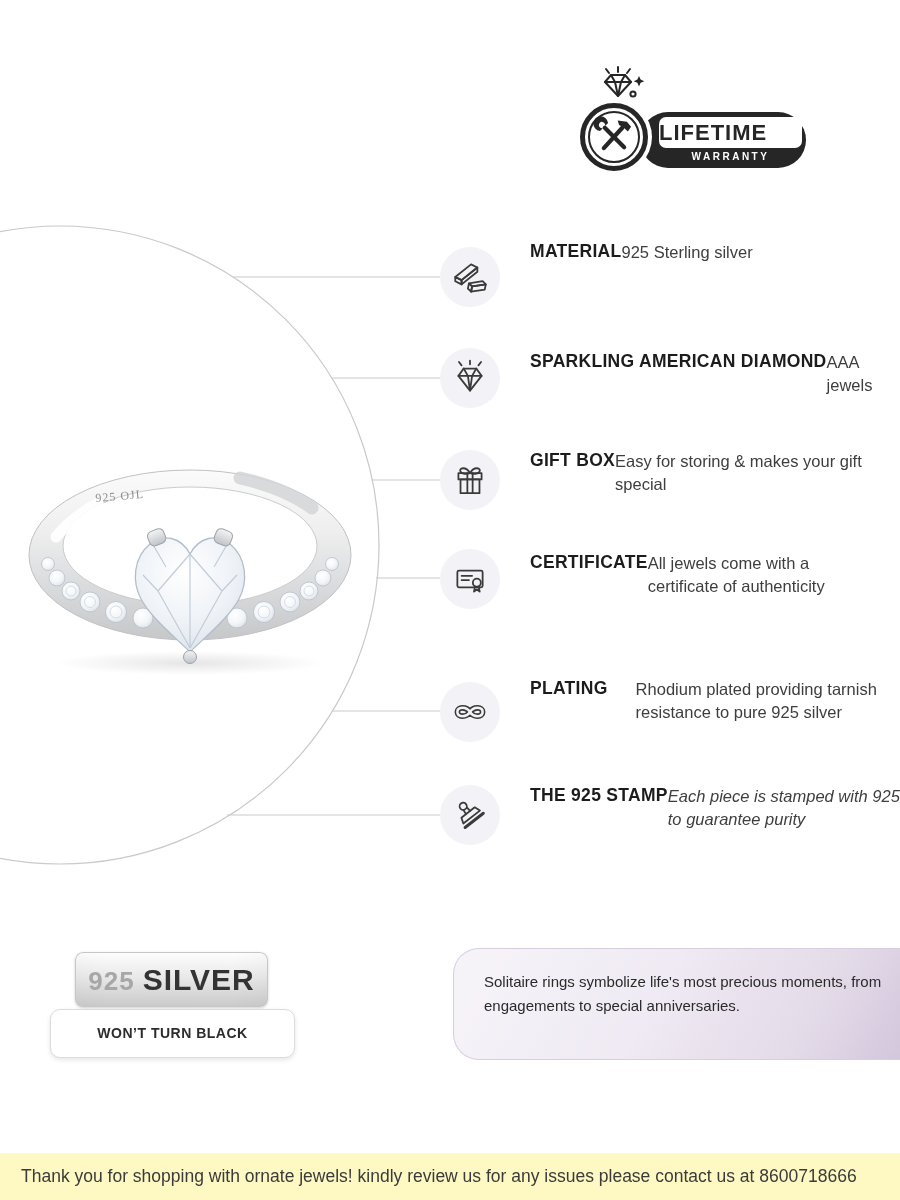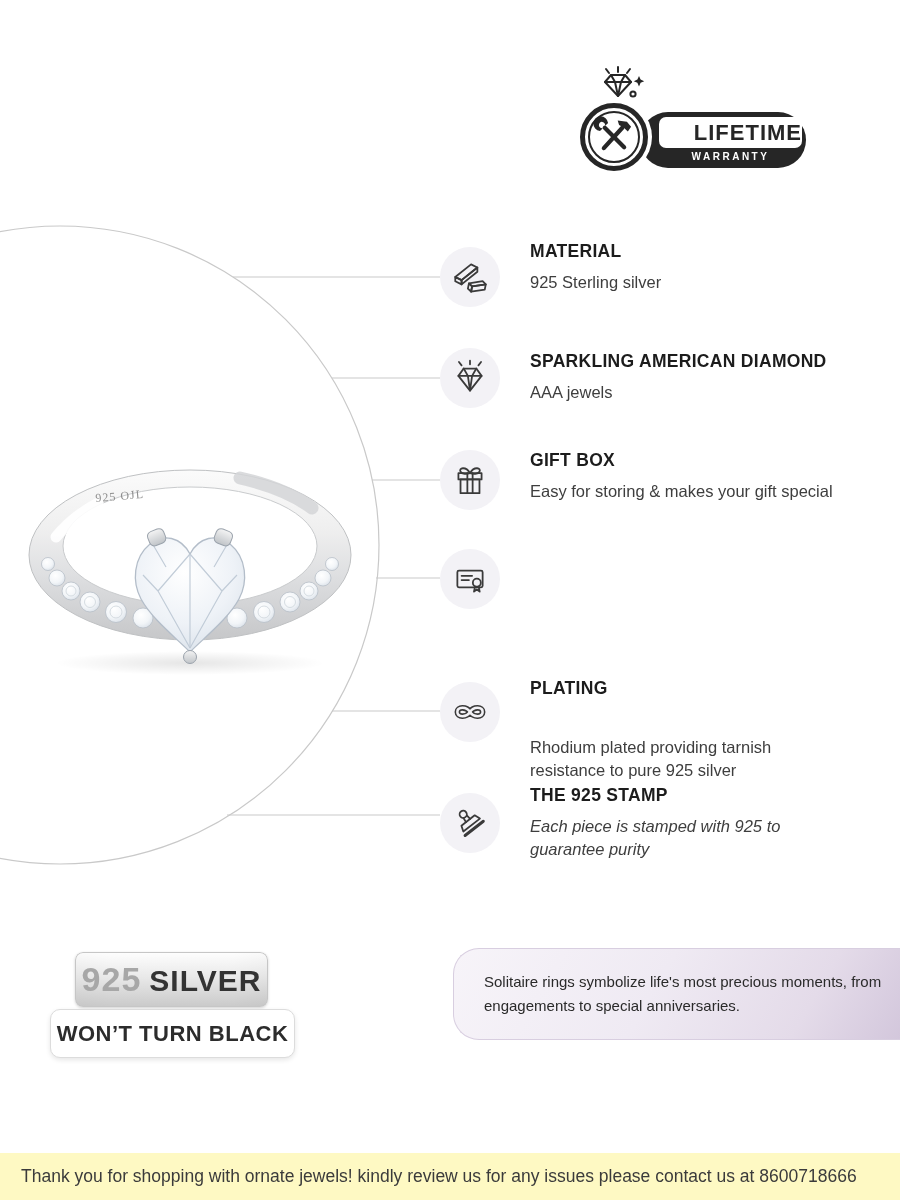--- a/index.html
+++ b/index.html
@@ -6,52 +6,52 @@
   .canvas{position:relative;width:900px;height:1200px;background:#ffffff;overflow:hidden;
           font-family:"Liberation Sans","DejaVu Sans",sans-serif;}
   .abs{position:absolute;}
 
   
   svg.diagram{left:0;top:0;}
 
   
   .wb-pill{left:640px;top:112px;width:166px;height:56px;background:#262626;border-radius:28px;z-index:1;}
   .wb-white{left:659px;top:117px;width:143px;height:31px;background:#ffffff;border-radius:7px;z-index:2;
-            text-align:right;line-height:31px;font-size:22px;font-weight:800;color:#262626;letter-spacing:1px;}
+            text-align:left;line-height:31px;font-size:22px;font-weight:800;color:#262626;letter-spacing:1px;}
   .wb-warranty{left:659px;top:148px;width:143px;z-index:2;text-align:center;
             font-size:10px;font-weight:700;color:#ffffff;letter-spacing:2.5px;line-height:18px;}
   .wb-circle{left:580px;top:103px;width:58px;height:58px;border:5px solid #262626;border-radius:50%;
              background:#ffffff;box-shadow:0 0 0 4px #ffffff;z-index:3;}
   .wb-inner{position:absolute;inset:3px;border:2px solid #262626;border-radius:50%;}
   .wb-tools{position:absolute;inset:5px;}
   .wb-diamond{left:588px;top:64px;z-index:4;}
 
   
   .feature{left:440px;display:flex;gap:30px;align-items:flex-start;}
   .ficon{width:60px;height:60px;border-radius:50%;background:#f3f2f6;flex:0 0 60px;
          display:flex;align-items:center;justify-content:center;}
-  .ftext{display:flex;flex-direction:column;}
+  .ftext{display:flex;flex-direction:row;}
   .ftitle{font-size:17.5px;font-weight:700;color:#1c1c1c;letter-spacing:.3px;margin:0 0 9px 0;white-space:nowrap;}
   .fdesc{font-size:16.5px;color:#3e3e3e;line-height:23px;}
   .ic{stroke:#3a3a3a;stroke-width:1.7;fill:none;stroke-linejoin:round;stroke-linecap:round;}
 
   
   .plate{left:75px;top:952px;width:193px;height:55px;border-radius:8px;
          background:linear-gradient(180deg,rgba(255,255,255,.92) 0%,rgba(232,232,232,.9) 45%,rgba(198,198,198,.92) 100%),
                     linear-gradient(90deg,#c9c9c9 0%,#f2f2f2 18%,#f4f4f4 82%,#c2c2c2 100%);
          box-shadow:inset 0 0 0 1px #c6c6c6,0 1px 3px rgba(0,0,0,.18);
          text-align:center;line-height:55px;white-space:nowrap;}
-  .plate .p925{font-size:34px;font-weight:700;color:#a7a7a7;letter-spacing:1px;}
+  .plate .p925{font-size:26px;font-weight:700;color:#a7a7a7;letter-spacing:1px;}
   .plate .psilver{font-size:30px;font-weight:700;color:#333333;letter-spacing:1px;margin-left:8px;}
   .wtb{left:50px;top:1009px;width:243px;height:47px;background:#ffffff;border:1px solid #dcdcdc;border-radius:10px;
        box-shadow:0 2px 5px rgba(0,0,0,.10);text-align:center;line-height:47px;
-       font-size:22px;font-weight:700;color:#2c2c2c;letter-spacing:.5px;white-space:nowrap;}
-
-  
-  .infobox{left:453px;top:948px;width:447px;height:92px;border-radius:26px 0 0 26px;box-sizing:border-box;
+       font-size:14px;font-weight:700;color:#2c2c2c;letter-spacing:.5px;white-space:nowrap;}
+
+  
+  .infobox{left:453px;top:948px;width:447px;height:112px;border-radius:26px 0 0 26px;box-sizing:border-box;
            background:linear-gradient(120deg,#f7f4f9 0%,#efeaf3 45%,#e4dbe9 78%,#d3c7dc 100%);
            border:1px solid #d8cee0;border-right:none;
            padding:21px 12px 0 30px;font-size:15px;line-height:24px;color:#2a2a2a;}
 
   
   .footer{left:0;top:1153px;width:900px;height:47px;background:#fef9c3;
           font-size:17.5px;color:#3b3b3b;line-height:47px;padding-left:21px;box-sizing:border-box;white-space:nowrap;}
 </style>
 </head>
 <body>
@@ -231,36 +231,40 @@
     <div class="ficon">
       <svg width="40" height="40" viewBox="0 0 38 38">
           <g class="ic">
         <rect x="7" y="11" width="24" height="16" rx="1.5"></rect>
         <path d="M11,16 H21 M11,20 H18"></path>
         <circle cx="25.5" cy="22.5" r="3.8"></circle>
         <path d="M23.8,26 L22.8,31 L25.5,29 L28.2,31 L27.2,26"></path>
       </g>
         </svg>
     </div>
+    <div class="ftext" style="margin-top:3px;">
+      <div class="ftitle">CERTIFICATE</div>
+      <div class="fdesc" style="max-width:235px;">All jewels come with a certificate of authenticity</div>
+    </div>
   </div>
 
   <div class="abs feature" style="top:682px;">
     <div class="ficon">
       <svg width="40" height="40" viewBox="0 0 38 38">
         <path d="M19,19 C15.5,13.5 7,14 7,19 C7,24 15.5,24.5 19,19 C22.5,13.5 31,14 31,19 C31,24 22.5,24.5 19,19" fill="none" stroke="#3a3a3a" stroke-width="5.4" stroke-linecap="round"></path>
         <path d="M19,19 C15.5,13.5 7,14 7,19 C7,24 15.5,24.5 19,19 C22.5,13.5 31,14 31,19 C31,24 22.5,24.5 19,19" fill="none" stroke="#f3f2f6" stroke-width="2.4" stroke-linecap="round"></path>
       </svg>
     </div>
     <div class="ftext" style="margin-top:-4px;gap:28px;">
       <div class="ftitle">PLATING</div>
       <div class="fdesc" style="max-width:275px;">Rhodium plated providing tarnish resistance to pure 925 silver</div>
     </div>
   </div>
 
-  <div class="abs feature" style="top:785px;align-items:center;">
+  <div class="abs feature" style="top:785px;">
     <div class="ficon">
       <svg width="40" height="40" viewBox="0 0 38 38">
           <g class="ic" transform="rotate(-38 19 19)">
         <circle cx="19" cy="8.5" r="3.4"></circle>
         <path d="M17,11.5 L16.5,16 M21,11.5 L21.5,16"></path>
         <path d="M11,16 L27,16 L29,21.5 L9,21.5 Z"></path>
         <path d="M8,25.5 H30" stroke-width="2.8"></path>
       </g>
         </svg>
     </div>

